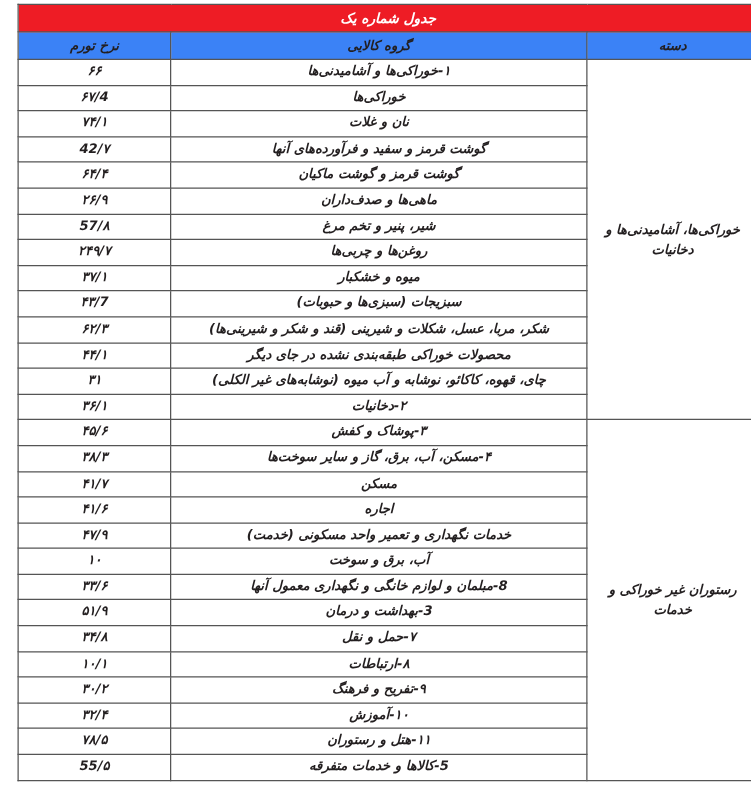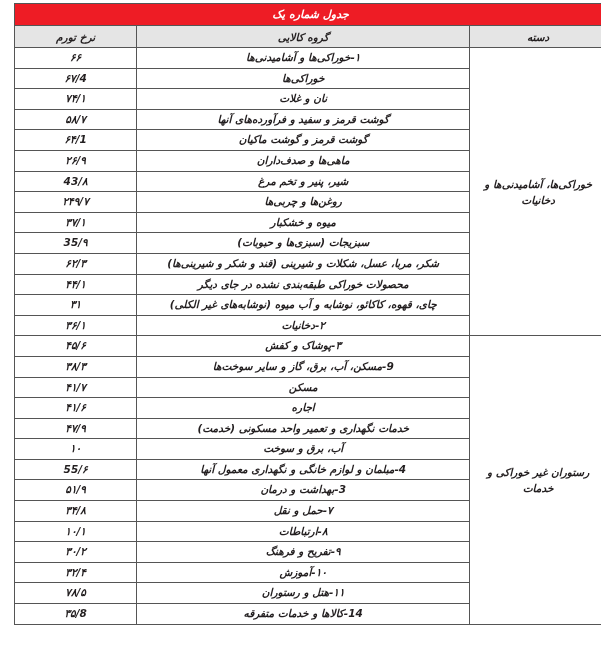--- a/index.html
+++ b/index.html
@@ -3,21 +3,21 @@
 <meta charset="utf-8">
 <style>
   html, body { margin: 0; padding: 0; background: #ffffff; }
   body { width: 601px; height: 648px; overflow: hidden; position: relative;
          font-family: "DejaVu Sans", sans-serif; }
   .tbl { position: absolute; left: 14px; top: 3px; width: 593px;
          border: 1.5px solid #444; border-collapse: collapse; direction: rtl; font-style: italic; }
   .tbl td, .tbl th { border: 1.3px solid #555; padding: 0; text-align: center;
          font-size: 10.5px; font-weight: bold; color: #231f20; }
   .title-row th { background: #ee1c25; color: #ffffff; height: 21px; font-size: 11px; }
-  .head-row th { background: #e5e5e5; height: 21px; color: #231f20; font-size: 10.5px; }
+  .head-row th { background: #3b82f6; height: 21px; color: #231f20; font-size: 10.5px; }
   .tbl tbody td { height: 19.6px; line-height: 19.6px; text-align: center; }
   .col-cat { width: 126px; }
   .col-group { width: 340px; }
   .col-rate { width: 124px; }
   .cat-cell { vertical-align: middle; font-size: 10.5px; line-height: 16px !important; padding: 0 6px !important; }
 </style>
 </head>
 <body>
 
 <table class="tbl">
@@ -40,45 +40,45 @@
       <tr>
         <td class="col-group">خوراکی‌ها</td>
         <td class="col-rate">۶۷/4</td>
       </tr>
       <tr>
         <td class="col-group">نان و غلات</td>
         <td class="col-rate">۷۴/۱</td>
       </tr>
       <tr>
         <td class="col-group">گوشت قرمز و سفید و فرآورده‌های آنها</td>
-        <td class="col-rate">۵۸/۷</td>
+        <td class="col-rate">42/۷</td>
       </tr>
       <tr>
         <td class="col-group">گوشت قرمز و گوشت ماکیان</td>
-        <td class="col-rate">۶۴/1</td>
+        <td class="col-rate">۶۴/۴</td>
       </tr>
       <tr>
         <td class="col-group">ماهی‌ها و صدف‌داران</td>
         <td class="col-rate">۲۶/۹</td>
       </tr>
       <tr>
         <td class="col-group">شیر، پنیر و تخم مرغ</td>
-        <td class="col-rate">43/۸</td>
+        <td class="col-rate">57/۸</td>
       </tr>
       <tr>
         <td class="col-group">روغن‌ها و چربی‌ها</td>
         <td class="col-rate">۲۴۹/۷</td>
       </tr>
       <tr>
         <td class="col-group">میوه و خشکبار</td>
         <td class="col-rate">۳۷/۱</td>
       </tr>
       <tr>
         <td class="col-group">سبزیجات (سبزی‌ها و حبوبات)</td>
-        <td class="col-rate">35/۹</td>
+        <td class="col-rate">۴۳/7</td>
       </tr>
       <tr>
         <td class="col-group">شکر، مربا، عسل، شکلات و شیرینی (قند و شکر و شیرینی‌ها)</td>
         <td class="col-rate">۶۲/۳</td>
       </tr>
       <tr>
         <td class="col-group">محصولات خوراکی طبقه‌بندی نشده در جای دیگر</td>
         <td class="col-rate">۴۴/۱</td>
       </tr>
       <tr>
@@ -88,42 +88,42 @@
       <tr>
         <td class="col-group">۲-دخانیات</td>
         <td class="col-rate">۳۶/۱</td>
       </tr>
       <tr>
         <td class="col-cat cat-cell" rowspan="15">رستوران غیر خوراکی و خدمات</td>
         <td class="col-group">۳-پوشاک و کفش</td>
         <td class="col-rate">۴۵/۶</td>
       </tr>
       <tr>
-        <td class="col-group">9-مسکن، آب، برق، گاز و سایر سوخت‌ها</td>
+        <td class="col-group">۴-مسکن، آب، برق، گاز و سایر سوخت‌ها</td>
         <td class="col-rate">۳۸/۳</td>
       </tr>
       <tr>
         <td class="col-group">مسکن</td>
         <td class="col-rate">۴۱/۷</td>
       </tr>
       <tr>
         <td class="col-group">اجاره</td>
         <td class="col-rate">۴۱/۶</td>
       </tr>
       <tr>
         <td class="col-group">خدمات نگهداری و تعمیر واحد مسکونی (خدمت)</td>
         <td class="col-rate">۴۷/۹</td>
       </tr>
       <tr>
         <td class="col-group">آب، برق و سوخت</td>
         <td class="col-rate">۱۰</td>
       </tr>
       <tr>
-        <td class="col-group">4-مبلمان و لوازم خانگی و نگهداری معمول آنها</td>
-        <td class="col-rate">55/۶</td>
+        <td class="col-group">8-مبلمان و لوازم خانگی و نگهداری معمول آنها</td>
+        <td class="col-rate">۳۳/۶</td>
       </tr>
       <tr>
         <td class="col-group">3-بهداشت و درمان</td>
         <td class="col-rate">۵۱/۹</td>
       </tr>
       <tr>
         <td class="col-group">۷-حمل و نقل</td>
         <td class="col-rate">۳۴/۸</td>
       </tr>
       <tr>
@@ -136,17 +136,17 @@
       </tr>
       <tr>
         <td class="col-group">۱۰-آموزش</td>
         <td class="col-rate">۳۲/۴</td>
       </tr>
       <tr>
         <td class="col-group">۱۱-هتل و رستوران</td>
         <td class="col-rate">۷۸/۵</td>
       </tr>
       <tr>
-        <td class="col-group">14-کالاها و خدمات متفرقه</td>
-        <td class="col-rate">۳۵/8</td>
+        <td class="col-group">5-کالاها و خدمات متفرقه</td>
+        <td class="col-rate">55/۵</td>
       </tr>
     </tbody>
 </table>
 
 </body></html>

